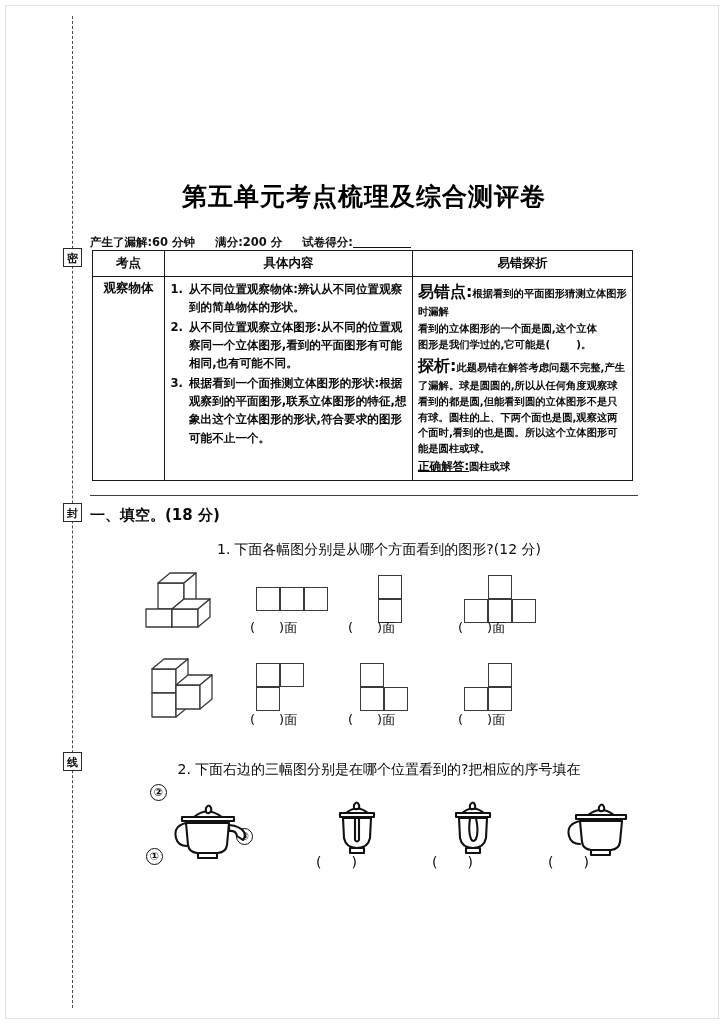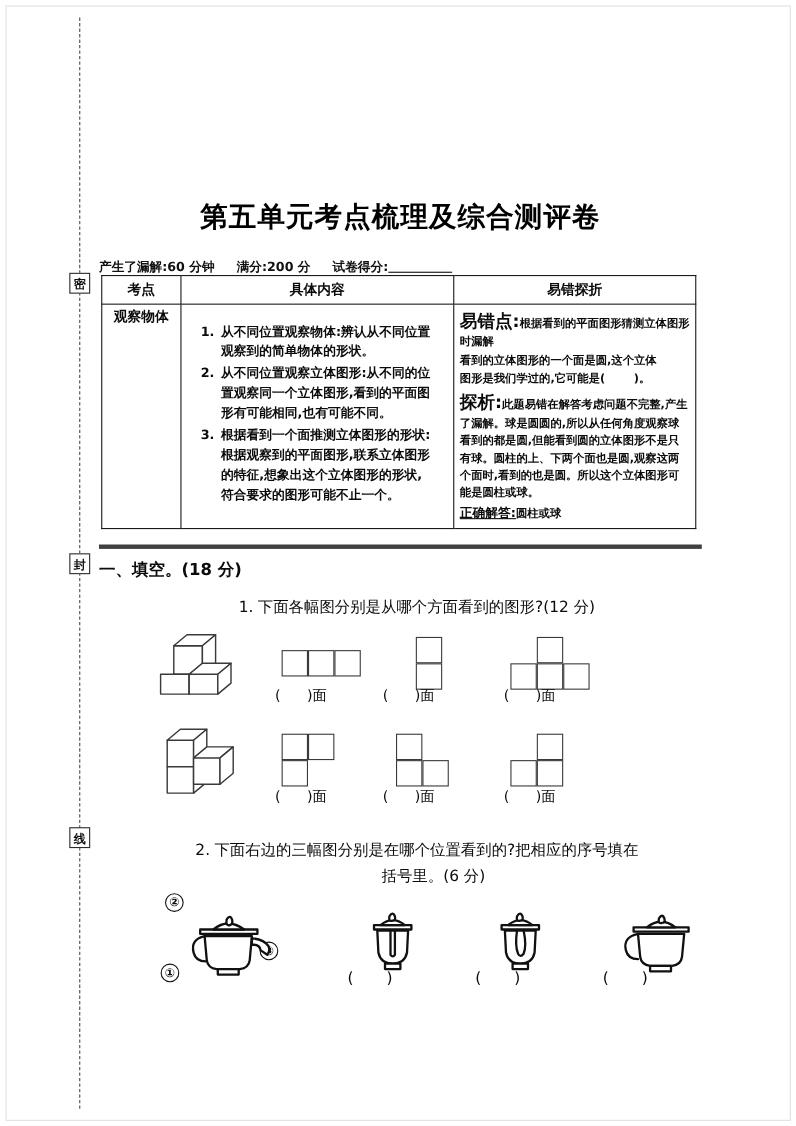--- a/index.html
+++ b/index.html
@@ -104,21 +104,21 @@
   .col-c{width:220px;}
 
   td.point{
     text-align:center;
     vertical-align:middle;
     font-family:"DejaVu Sans","Liberation Sans",sans-serif;
     font-size:12.5px;
     font-weight:700;
   }
   ol.klist{
-    margin:12px;padding:0 0 0 17px;
+    margin:0;padding:0 0 0 17px;
     font-size:11.6px;
     line-height:1.58;
     font-family:"DejaVu Sans","Liberation Sans",sans-serif;
     font-weight:600;
   }
   ol.klist li{margin:0 0 1px 0;padding-left:2px;}
 
   .errcol{
     font-size:10.6px;
     line-height:1.5;
@@ -129,21 +129,21 @@
   .lab{font-size:16px;font-weight:700;}
   .lab-u{font-size:11.6px;font-weight:700;text-decoration:underline;}
   .small{font-size:10.3px;}
   .paren-gap{display:inline-block;width:26px;}
 
   
   .sec-head{
     margin-top:14px;
     font-family:"DejaVu Sans","Liberation Sans",sans-serif;
     font-size:15px;font-weight:700;
-    border-top:4px solid #404040;
+    border-top:1px solid #404040;
     padding-top:10px;
   }
   .q{
     margin-top:12px;
     margin-left:30px;
     font-family:"DejaVu Sans","Liberation Sans",sans-serif;
     font-size:14px;
     line-height:1.75;
     text-align:center;
   }
@@ -358,21 +358,20 @@
           <div class="cell" style="left:24px;top:24px;"></div>
         </div>
       </div>
       <div class="cap" style="left:316px;top:58px;">
         <span>(</span><span class="gap"></span><span>)面</span>
       </div>
     </div>
 
     <div class="q">
       <span class="idx">2.</span><span>下面右边的三幅图分别是在哪个位置看到的?把相应的序号填在</span>
-      <div class="q-cont">括号里。(6 分)</div>
     </div>
 
     <div class="teapotrow">
 
       <div class="circnum" style="left:20px;top:2px;">②</div>
       <div class="circnum" style="left:16px;top:66px;">①</div>
       <div class="circnum" style="left:106px;top:46px;">③</div>
 
       <div class="tp" style="left:34px;top:14px;">
         <svg width="86" height="66" viewBox="0 0 86 66">

